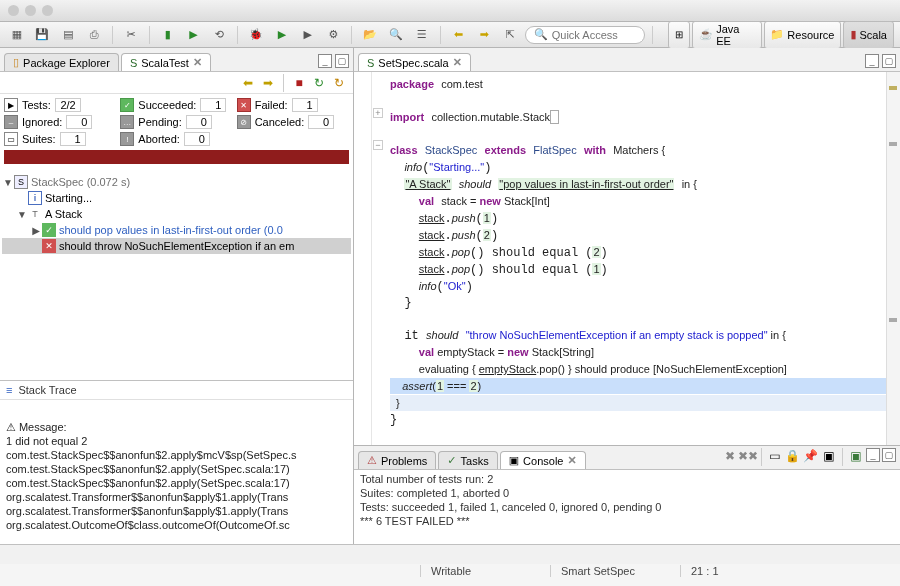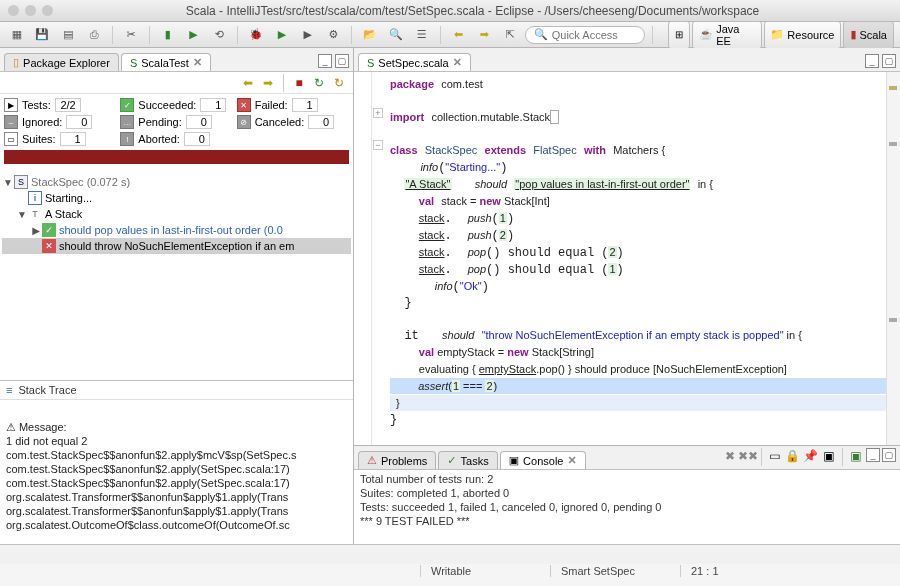--- a/index.html
+++ b/index.html
@@ -62,21 +62,21 @@
 
 .editor-tabs { height: 24px; background: #f1f1f1; border-bottom: 1px solid #c0c0c0; display: flex; align-items: flex-end; padding: 0 4px; }
 .code-pane { flex: 1; display: flex; background: #fff; overflow: hidden; }
 .ruler { width: 18px; background: #fff; border-right: 1px solid #e6e6e6; position: relative; }
 .fold-col { width: 14px; background: #fff; position: relative; }
 .fold-mk { position: absolute; left: 1px; font-size: 9px; color: #888; border: 1px solid #ccc; width: 10px; height: 10px; display: flex; align-items: center; justify-content: center; }
 .code { flex: 1; font-family: Menlo, Monaco, "Courier New", monospace; font-size: 12px; line-height: 16px; padding: 4px 0 4px 4px; white-space: pre; color: #222; overflow: hidden; position: relative; }
 .kw { color: #8a1b8a; font-weight: bold; }
 .str { color: #2020d0; }
 .cls { color: #2d4a8a; }
-.mth { font-style: italic; margin-left: 16px; }
+.mth { font-style: italic; }
 .ul { text-decoration: underline; color: #222; }
 .hl-green { background: #e2f3e2; padding: 0 1px; }
 .hl-blue { background: #c9dffb; }
 .hl-lt { background: #e6eef9; display: inline-block; width: 100%; }
 .ov-ruler { width: 14px; background: #f4f4f4; border-left: 1px solid #ddd; position: relative; }
 .ov-mk { position: absolute; left: 2px; width: 8px; height: 4px; }
 
 .bottom { border-top: 1px solid #b5b5b5; display: flex; flex-direction: column; }
 .btabs { display: flex; align-items: flex-end; padding: 0 4px; height: 24px; background: #f1f1f1; border-bottom: 1px solid #c0c0c0; }
 .btabs .view-icons { gap: 2px; }
@@ -88,21 +88,20 @@
 </style>
 </head>
 <body>
 
 <div class="titlebar">
   <div class="traffic">
     <span class="red"></span>
     <span class="yel"></span>
     <span class="grn"></span>
   </div>
-  <div class="title-txt">Scala - IntelliJTest/src/test/scala/com/test/SetSpec.scala - Eclipse - /Users/cheeseng/Documents/workspace</div>
 </div>
 
 <div class="toolbar">
   <div class="tb-btn">▦</div>
   <div class="tb-btn">💾</div>
   <div class="tb-btn">▤</div>
   <div class="tb-btn">⎙</div>
   <div class="tb-sep"></div>
   <div class="tb-btn">✂</div>
   <div class="tb-sep"></div>
@@ -342,21 +341,21 @@
           <div class="tb-sep"></div>
           <span class="st-ico" style="color:#3a7a3a">▣</span>
           <div class="mini">_</div>
           <div class="mini">▢</div>
         </div>
       </div>
       <div class="cons-body">
         <div>Total number of tests run: 2</div>
         <div>Suites: completed 1, aborted 0</div>
         <div>Tests: succeeded 1, failed 1, canceled 0, ignored 0, pending 0</div>
-        <div>*** 9 TEST FAILED ***</div>
+        <div>*** 6 TEST FAILED ***</div>
       </div>
     </div>
   </div>
 </div>
 
 <div class="statusbar">
   <div style="width:370px"></div>
   <div class="sb-cell">Writable</div>
   <div class="sb-cell">Smart SetSpec</div>
   <div class="sb-cell">21 : 1</div>

